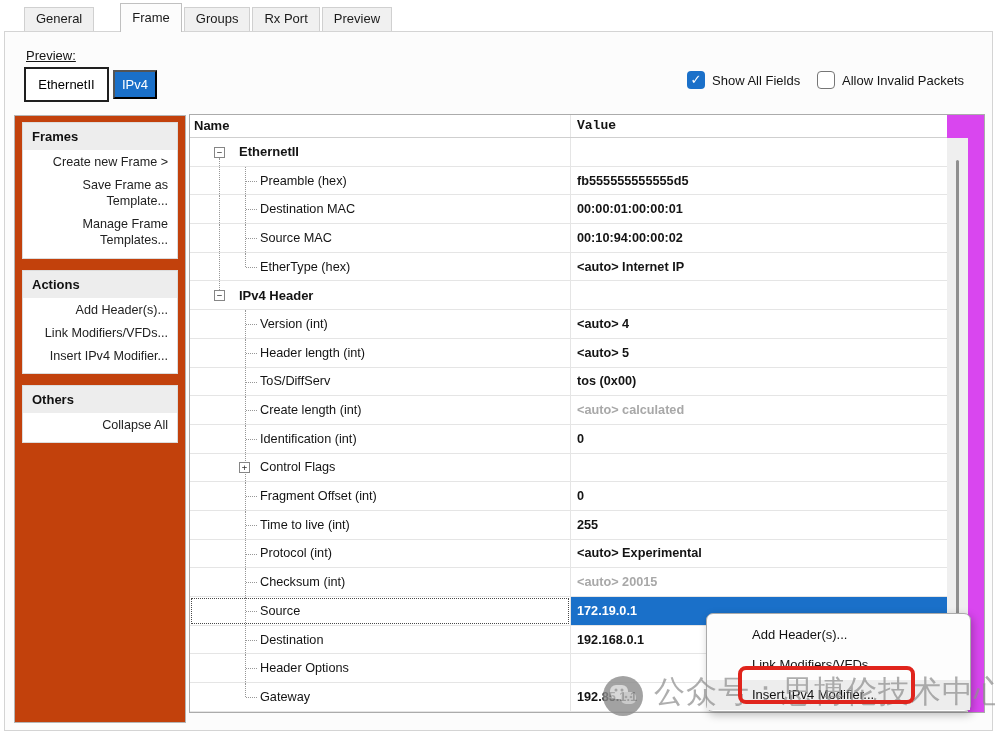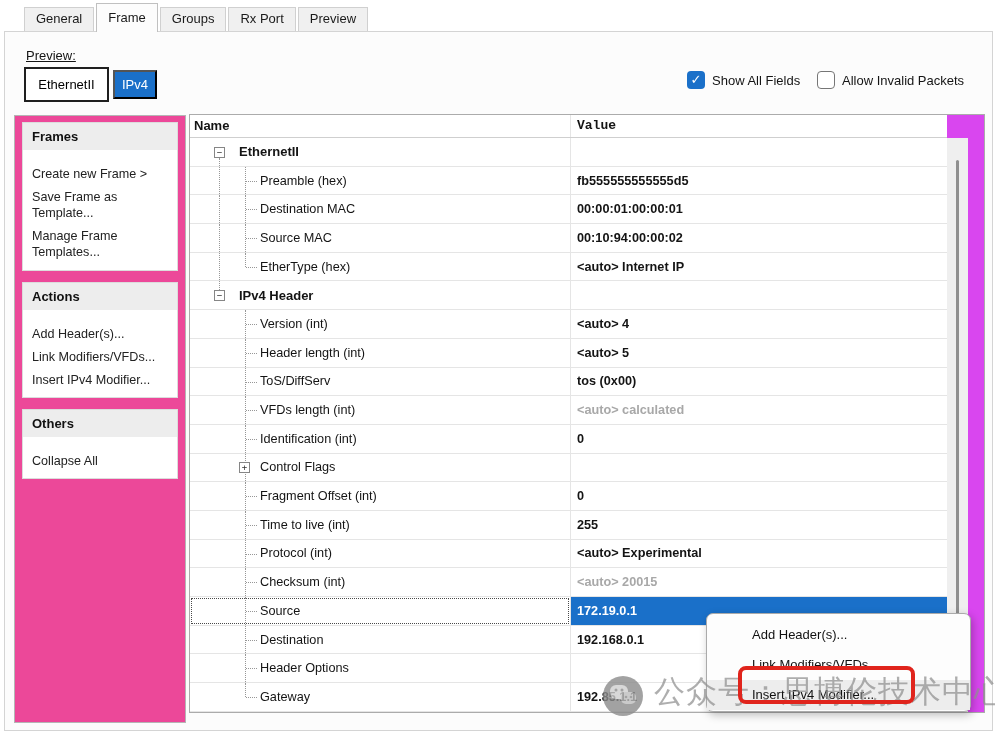--- a/index.html
+++ b/index.html
@@ -5,45 +5,45 @@
   :root{ --accent:#1a70c9; --red:#e0241c; --muted:#a8a8a8; }
   *{margin:0;padding:0;box-sizing:border-box;}
   html,body{width:995px;height:736px;background:#fff;overflow:hidden;
     font-family:"Liberation Sans","DejaVu Sans",sans-serif;color:#141414;}
   .screen{position:relative;width:995px;height:736px;background:#fff;}
 
   
   .tabbar{position:absolute;left:24px;top:0;height:31px;display:flex;align-items:flex-end;z-index:3;}
   .tab{height:24px;line-height:22px;padding:0 11px;font-size:13px;background:#f0f0f0;
        border:1px solid #d0d0d0;border-bottom:none;margin-right:2px;color:#1a1a1a;}
-  .tab.active{height:29px;line-height:27px;background:#fcfcfc;border-color:#c0c0c0;margin-bottom:-1px;z-index:4;}
+  .tab.active{height:29px;line-height:27px;background:#fcfcfc;border-color:#c0c0c0;margin-bottom:-1px;z-index:4;margin-left:24px;}
 
   
   .panel{position:absolute;left:4px;top:31px;width:989px;height:700px;background:#fcfcfc;
          border:1px solid #d4d4d4;z-index:0;}
 
   .preview-label{position:absolute;left:26px;top:48px;font-size:13px;z-index:1;text-decoration:underline;}
   .btn-eth{position:absolute;left:24px;top:67px;width:85px;height:35px;background:#fff;
            border:2px solid #1f1f1f;font-size:13px;display:flex;align-items:center;justify-content:center;z-index:1;}
   .btn-ipv4{position:absolute;left:113px;top:70px;width:44px;height:29px;background:var(--accent);
             color:#fff;font-size:13px;display:flex;align-items:center;justify-content:center;z-index:1;}
 
   
   .opt{position:absolute;display:flex;align-items:center;z-index:1;font-size:13px;}
   .opt-1{left:687px;top:71px;} .opt-2{left:817px;top:71px;text-align:center;}
   .chk{width:18px;height:18px;border-radius:4px;margin-right:7px;flex:0 0 auto;}
   .chk.on{background:var(--accent);color:#fff;font-size:13px;line-height:18px;text-align:center;}
   .chk.off{background:#fff;border:1px solid #767676;}
 
   
-  .sidebar{position:absolute;left:14px;top:115px;width:172px;height:608px;background:#ec4899;
+  .sidebar{position:absolute;left:14px;top:115px;width:172px;height:608px;background:#c2410c;
            border:1px solid #b5b5b5;z-index:1;padding:6px 7px;}
   .side-section{border:1px solid #dcdcdc;background:#fff;margin-bottom:11px;}
   .side-header{background:#ededed;font-weight:bold;font-size:13px;padding:6px 9px;color:#111;}
-  .side-items{padding:12px 0 6px 0;}
+  .side-items{padding:0 0 6px 0;text-align:right;}
   .side-item{padding:4px 9px 3px 9px;font-size:12.6px;color:#222;line-height:1.28;cursor:pointer;}
 
   
   .table{position:absolute;left:189px;top:114px;width:796px;height:599px;background:#d946ef;
          border:1px solid #ababab;z-index:1;overflow:hidden;}
   .thead{display:flex;width:757px;height:23px;border-bottom:1px solid #cfcfcf;font-weight:bold;font-size:13px;background:#fff;}
   .h-name{width:381px;padding:3px 0 0 4px;border-right:1px solid #e5e5e5;}
   .h-val{flex:1;padding:3px 0 0 6px;font-family:Liberation Mono, monospace;}
   .rows{width:757px;}
   .trow{display:flex;height:28.7px;border-bottom:1px solid #e5e5e5;background:#fff;}
@@ -217,21 +217,21 @@
             <span class="vline child"></span>
             <span class="stub"></span>
             <span class="nlabel lchild">ToS/DiffServ</span>
           </div>
           <div class="tcell val">tos (0x00)</div>
         </div>
         <div class="trow">
           <div class="tcell name">
             <span class="vline child"></span>
             <span class="stub"></span>
-            <span class="nlabel lchild">VFDs length (int)</span>
+            <span class="nlabel lchild">Create length (int)</span>
           </div>
           <div class="tcell val muted">&lt;auto&gt; calculated</div>
         </div>
         <div class="trow">
           <div class="tcell name">
             <span class="vline child"></span>
             <span class="stub"></span>
             <span class="nlabel lchild">Identification (int)</span>
           </div>
           <div class="tcell val">0</div>

